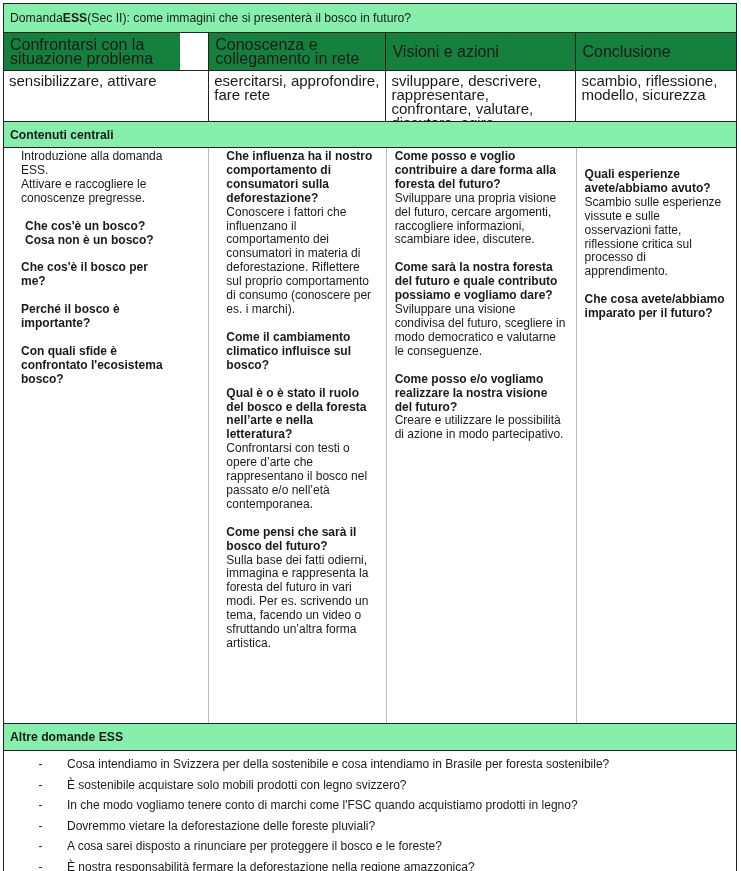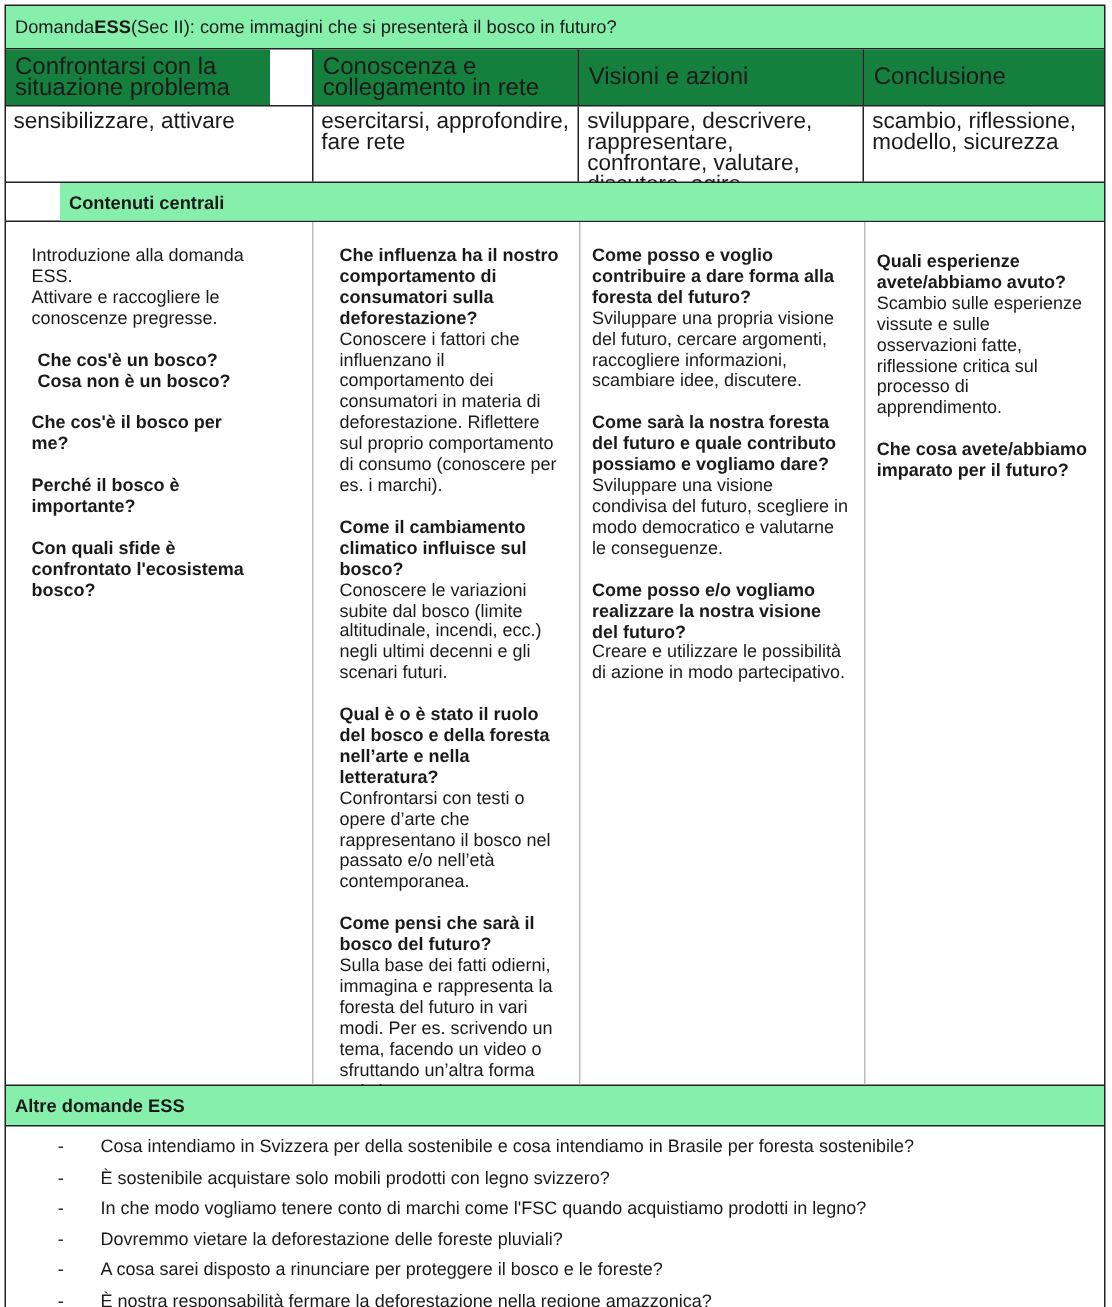--- a/index.html
+++ b/index.html
@@ -9,21 +9,21 @@
   .row:first-child { border-top: none; }
   .band { background: #86efac; font-size: 12.2px; font-weight: bold; padding: 0 0 0 6px; display: flex; align-items: center; box-sizing: border-box; }
   .band.title { height: 28px; font-weight: normal; }
   .band.title b { font-weight: bold; }
   .cell { box-sizing: border-box; border-left: 1px solid #222; padding: 4px 5px; font-size: 15px; line-height: 14px; }
   .cell:first-child { border-left: none; }
   .c1 { width: 179px; } .c2 { width: 180px; margin-left: 28px; } .c3 { width: 193px; } .c4 { width: 163px; }
   .hdr .cell { background: #15803d; font-size: 16px; height: 37px; display: flex; align-items: center; padding: 0 6px; line-height: 14px; }
   .verbs .cell { height: 50px; padding-top: 3px; }
   .content { }
-  .content .cell { border-left: 1px solid #bbb; padding: 16px 8px 0 17px; height: 575px; font-size: 12px; line-height: 13.9px; }
+  .content .cell { border-left: 1px solid #bbb; padding: 2px 8px 0 17px; height: 575px; font-size: 12px; line-height: 13.9px; }
   .content .cell:first-child { border-left: none; }
   .content .c2 { padding-left: 17px; }
   .content .c3 { padding-left: 8px; }
   .content .c4 { padding-left: 8px; padding-top: 20px; }
   .q { font-weight: bold; display: block; }
   .t { display: block; }
   .gap { display: block; height: 14px; }
   .indent { padding-left: 4px; }
   .band.other { height: 26px; text-align: right; }
   .list { padding: 3px 0 2px 0; }
@@ -51,21 +51,21 @@
   </div>
 
   <div class="row verbs">
     <div class="cell c1">sensibilizzare, attivare</div>
     <div class="cell c2">esercitarsi, approfondire, fare rete</div>
     <div class="cell c3">sviluppare, descrivere, rappresentare, confrontare, valutare, discutere, agire</div>
     <div class="cell c4">scambio, riflessione, modello, sicurezza</div>
   </div>
 
   <div class="row">
-    <div class="band" style="width:100%; height:25px;margin-left:36px;">Contenuti centrali</div>
+    <div class="band" style="width:100%; height:25px;">Contenuti centrali</div>
   </div>
 
   <div class="row content">
     <div class="cell c1">
       <span class="t">Introduzione alla domanda ESS.</span>
       <span class="t">Attivare e raccogliere le conoscenze pregresse.</span>
       <span class="gap"></span>
       <span class="q indent">Che cos'è un bosco?</span>
       <span class="q indent">Cosa non è un bosco?</span>
       <span class="gap"></span>
@@ -74,21 +74,20 @@
       <span class="q">Perché il bosco è importante?</span>
       <span class="gap"></span>
       <span class="q">Con quali sfide è confrontato l'ecosistema bosco?</span>
     </div>
 
     <div class="cell c2">
       <span class="q">Che influenza ha il nostro comportamento di consumatori sulla deforestazione?</span>
       <span class="t">Conoscere i fattori che influenzano il comportamento dei consumatori in materia di deforestazione. Riflettere sul proprio comportamento di consumo (conoscere per es. i marchi).</span>
       <span class="gap"></span>
       <span class="q">Come il cambiamento climatico influisce sul bosco?</span>
-      <span class="t">Conoscere le variazioni subite dal bosco (limite altitudinale, incendi, ecc.) negli ultimi decenni e gli scenari futuri.</span>
       <span class="gap"></span>
       <span class="q">Qual è o è stato il ruolo del bosco e della foresta nell’arte e nella letteratura?</span>
       <span class="t">Confrontarsi con testi o opere d’arte che rappresentano il bosco nel passato e/o nell’età contemporanea.</span>
       <span class="gap"></span>
       <span class="q">Come pensi che sarà il bosco del futuro?</span>
       <span class="t">Sulla base dei fatti odierni, immagina e rappresenta la foresta del futuro in vari modi. Per es. scrivendo un tema, facendo un video o sfruttando un’altra forma artistica.</span>
     </div>
 
     <div class="cell c3">
       <span class="q">Come posso e voglio contribuire a dare forma alla foresta del futuro?</span>

